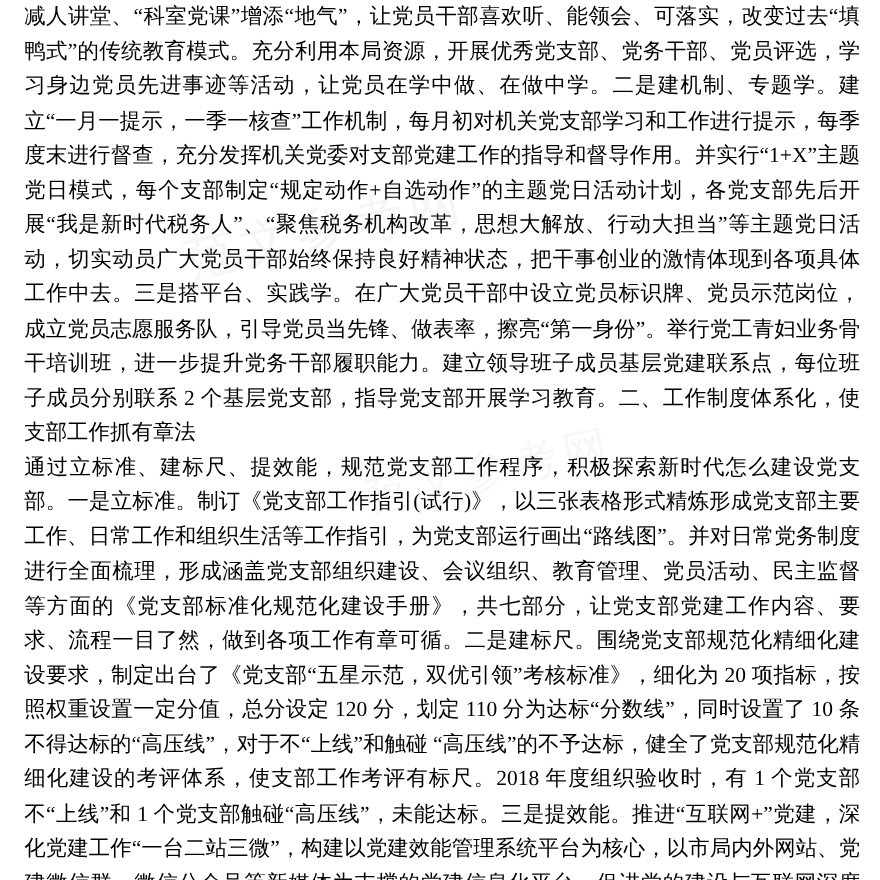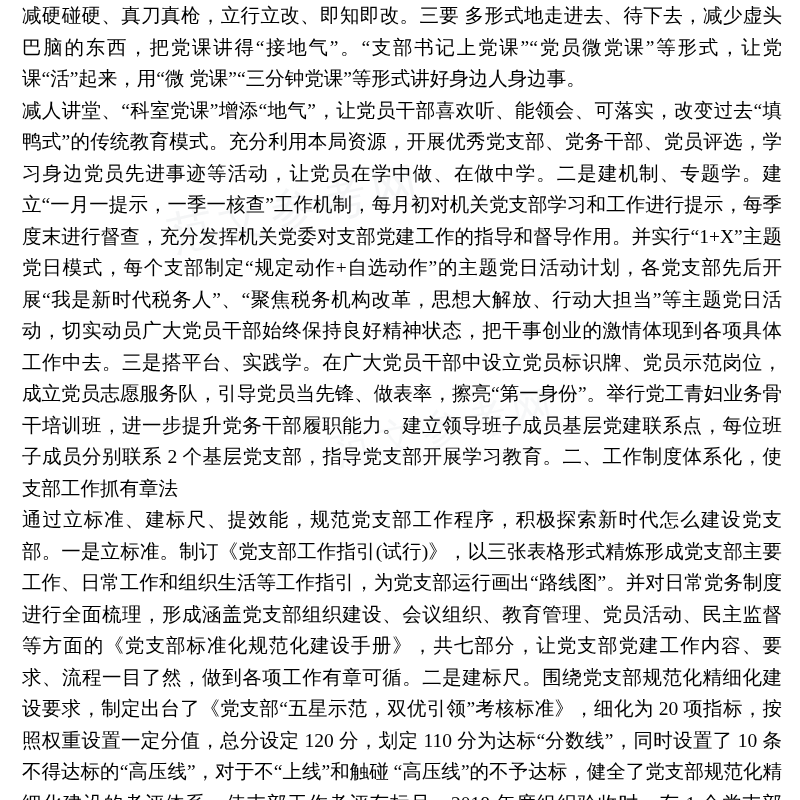--- a/index.html
+++ b/index.html
@@ -70,19 +70,18 @@
 </style>
 </head>
 <body>
 
 <div class="page">
 
   <div class="watermark">范文参考网</div>
   <div class="watermark2">范文参考网</div>
 
   <div class="doc-body">
-    <p class="para first">减硬碰硬、真刀真枪，立行立改、即知即改。三要 多形式地走进去、待下去，减少虚头巴脑的东西，把党课讲得“接地气”。“支部书记上党课”“党员微党课”等形式，让党课“活”起来，用“微 党课”“三分钟党课”等形式讲好身边人身边事。</p>
     <p class="para indent">减人讲堂、“科室党课”增添“地气”，让党员干部喜欢听、能领会、可落实，改变过去“填鸭式”的传统教育模式。充分利用本局资源，开展优秀党支部、党务干部、党员评选，学习身边党员先进事迹等活动，让党员在学中做、在做中学。二是建机制、专题学。建立“一月一提示，一季一核查”工作机制，每月初对机关党支部学习和工作进行提示，每季度末进行督查，充分发挥机关党委对支部党建工作的指导和督导作用。并实行“1+X”主题党日模式，每个支部制定“规定动作+自选动作”的主题党日活动计划，各党支部先后开展“我是新时代税务人”、“聚焦税务机构改革，思想大解放、行动大担当”等主题党日活动，切实动员广大党员干部始终保持良好精神状态，把干事创业的激情体现到各项具体工作中去。三是搭平台、实践学。在广大党员干部中设立党员标识牌、党员示范岗位，成立党员志愿服务队，引导党员当先锋、做表率，擦亮“第一身份”。举行党工青妇业务骨干培训班，进一步提升党务干部履职能力。建立领导班子成员基层党建联系点，每位班子成员分别联系 2 个基层党支部，指导党支部开展学习教育。二、工作制度体系化，使支部工作抓有章法</p>
     <p class="para indent">通过立标准、建标尺、提效能，规范党支部工作程序，积极探索新时代怎么建设党支部。一是立标准。制订《党支部工作指引(试行)》，以三张表格形式精炼形成党支部主要工作、日常工作和组织生活等工作指引，为党支部运行画出“路线图”。并对日常党务制度进行全面梳理，形成涵盖党支部组织建设、会议组织、教育管理、党员活动、民主监督等方面的《党支部标准化规范化建设手册》，共七部分，让党支部党建工作内容、要求、流程一目了然，做到各项工作有章可循。二是建标尺。围绕党支部规范化精细化建设要求，制定出台了《党支部“五星示范，双优引领”考核标准》，细化为 20 项指标，按照权重设置一定分值，总分设定 120 分，划定 110 分为达标“分数线”，同时设置了 10 条不得达标的“高压线”，对于不“上线”和触碰 “高压线”的不予达标，健全了党支部规范化精细化建设的考评体系，使支部工作考评有标尺。2018 年度组织验收时，有 1 个党支部不“上线”和 1 个党支部触碰“高压线”，未能达标。三是提效能。推进“互联网+”党建，深化党建工作“一台二站三微”，构建以党建效能管理系统平台为核心，以市局内外网站、党建微信群、微信公众号等新媒体为支撑的党建信息化平台，促进党的建设与互联网深度融合。自行开发党建效能管理系统平台，将线下“三会一课”、党支部规范化精细化建设考核等党建业务架构到线上，提升党支部工作效能。三、党建税收融合化，使支部工作做有活力</p>
 
   </div>
 
 </div>
 
 </body></html>

